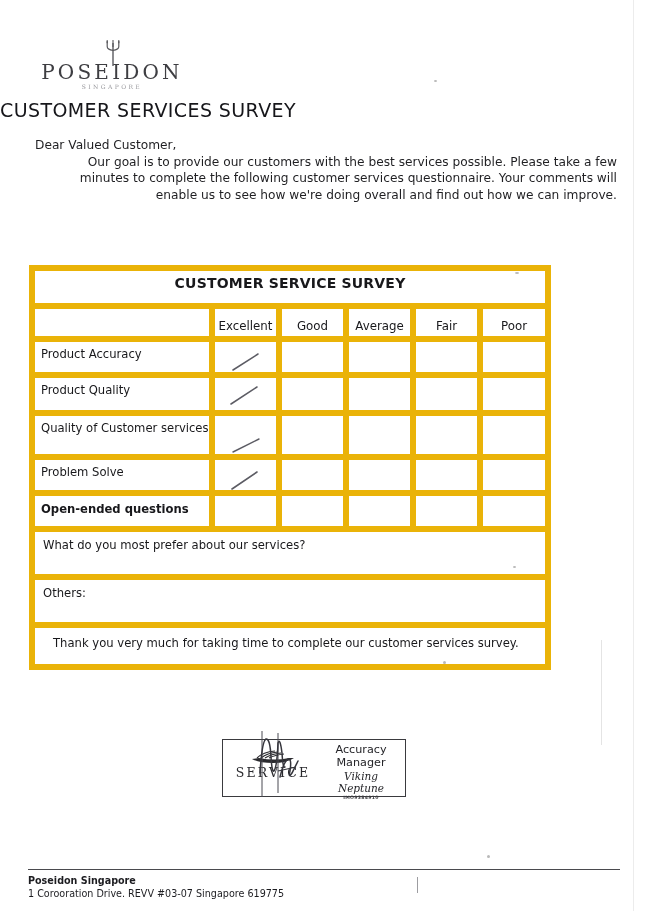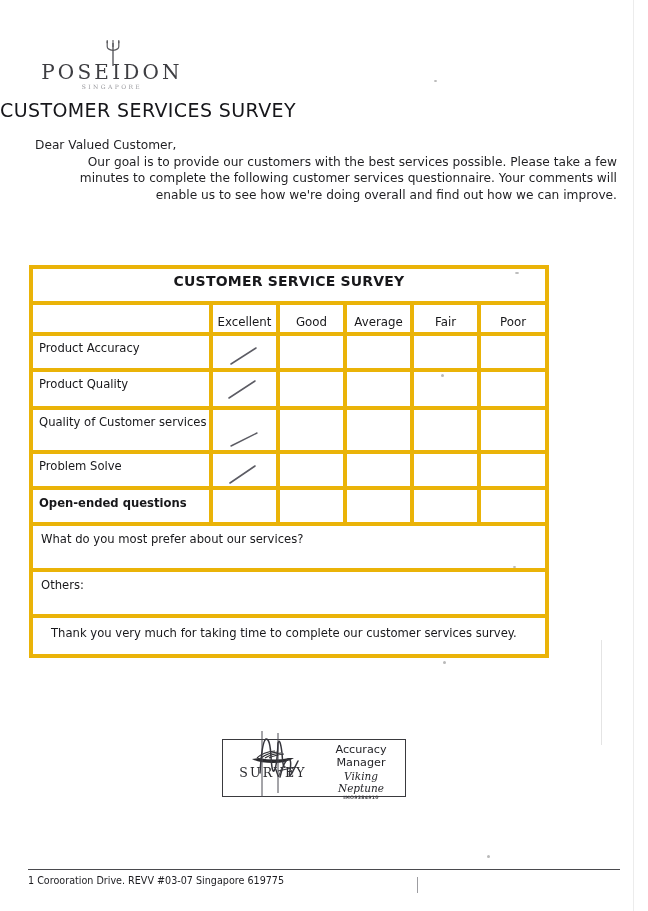--- a/index.html
+++ b/index.html
@@ -120,21 +120,21 @@
     position: absolute;
     left: 29px;
     top: 265px;
     width: 516px;
     border-collapse: collapse;
     table-layout: fixed;
     font-size: 11.6px;
     color: #18181b;
   }
   #survey-table td, #survey-table th {
-    border: 4px solid #eab308;
+    border: 6px solid #eab308;
     padding: 0;
     vertical-align: top;
     font-weight: normal;
     text-align: left;
   }
   .tbl-title {
     text-align: center !important;
     font-weight: bold !important;
     font-size: 14px;
     height: 28px;
@@ -387,35 +387,36 @@
 
   <div id="stamp">
     <div class="stamp-left">
       <svg class="ship-icon" width="48" height="16" viewBox="0 0 48 16">
         <path d="M3 11 Q10 15 24 15 Q38 15 45 10 L40 10 Q26 13 10 10 Z" fill="#2a2a2e"></path>
         <path d="M8 10 Q14 4 26 3" stroke="#2a2a2e" stroke-width="1.1" fill="none"></path>
         <path d="M12 10 Q18 5 29 4" stroke="#2a2a2e" stroke-width="1.1" fill="none"></path>
         <path d="M16 10 Q22 6 32 5" stroke="#2a2a2e" stroke-width="1.1" fill="none"></path>
         <path d="M20 10 Q26 7 35 6" stroke="#2a2a2e" stroke-width="1.1" fill="none"></path>
       </svg>
-      <span class="stamp-brand">SURVEY</span>
+      <span class="stamp-brand">SERVICE</span>
     </div>
     <div class="stamp-right">
       <div class="stamp-role">Accuracy</div>
       <div class="stamp-role">Manager</div>
       <div class="stamp-vessel">Viking Neptune</div>
       <div class="stamp-imo">IMO9384910</div>
     </div>
   </div>
   <svg id="signature" viewBox="0 0 80 78">
     <path d="M24 4 L24 70" stroke="#4a4a52" stroke-width="1" fill="none"></path>
     <path d="M40 6 L40 66" stroke="#4a4a52" stroke-width="1" fill="none"></path>
     <path d="M22 46 Q24 14 28 12 Q32 11 33 30 Q34 46 36 44 Q39 40 40 16 Q42 10 44 26 Q45 42 47 40" stroke="#35353c" stroke-width="1.5" fill="none" stroke-linecap="round"></path>
     <path d="M42 50 Q46 34 50 32 Q54 31 52 44 Q50 52 54 46 Q58 38 60 34" stroke="#35353c" stroke-width="1.5" fill="none" stroke-linecap="round"></path>
     <path d="M40 44 L58 40" stroke="#35353c" stroke-width="1.1" fill="none"></path>
   </svg>
 
   <div id="footer-rule"></div>
   <div id="footer">
+    <span class="org">Poseidon Singapore</span>
     <span class="addr">1 Corooration Drive. REVV #03-07 Singapore 619775</span>
   </div>
 
 </div>
 
 </body></html>

